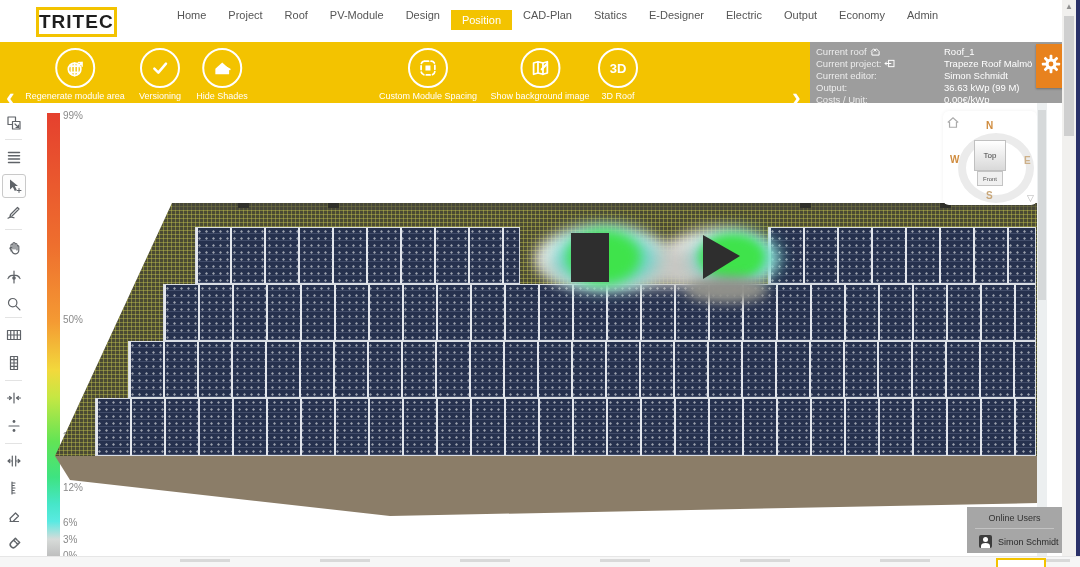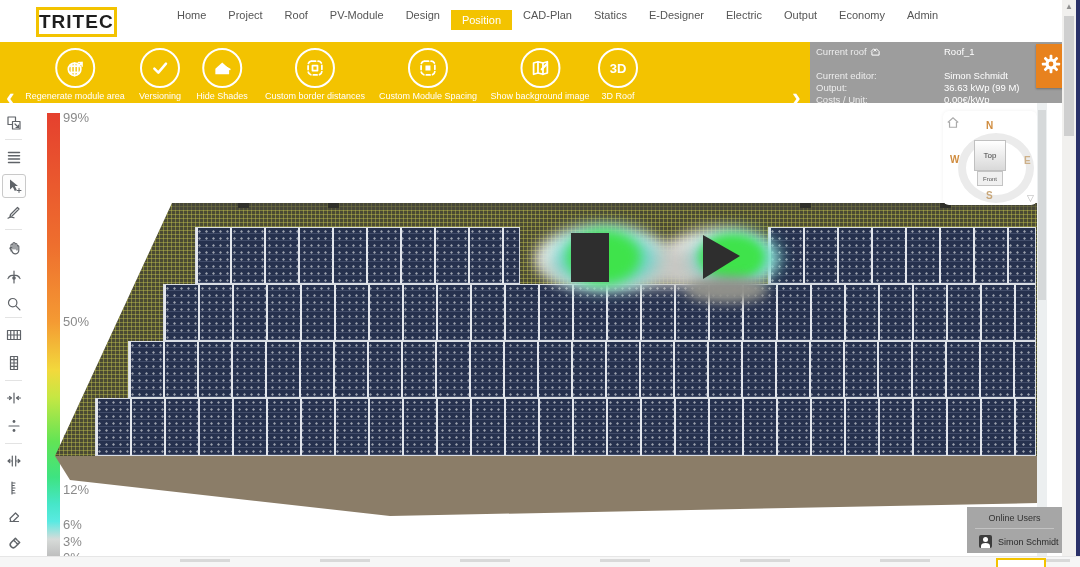--- a/index.html
+++ b/index.html
@@ -31,21 +31,21 @@
   
   .tool-sidebar{position:absolute;left:0;top:103px;width:27px;height:464px;background:#fff;}
   .tool{position:absolute;left:50%;transform:translateX(-50%);width:22px;height:22px;display:flex;align-items:center;justify-content:center;}
   .tool.selected{border:1px solid #c9c9c9;border-radius:3px;background:#fdfdfd;}
   .tool svg{stroke:#5f6368;fill:none;stroke-width:1.2;stroke-linecap:round;stroke-linejoin:round;display:block;}
   .tool-div{position:absolute;left:5px;width:17px;height:1px;background:#e3e3e3;}
   
   .canvas{position:absolute;left:27px;top:103px;width:1010px;height:464px;background:#fff;overflow:hidden;}
   .scalebar{position:absolute;left:20px;top:10px;width:13px;height:444px;z-index:1;
     background:linear-gradient(to bottom,#e5402e 0%,#ee6f2e 30%,#f49a33 47%,#f2d93c 58%,#c6e743 64%,#62e455 74%,#3ee381 82%,#46e6c8 88%,#59eae2 92%,#d7dbd9 96%,#bdbdbd 100%);}
-  .scale-lab{position:absolute;left:36px;font-size:13px;color:#8a8a8a;z-index:1;}
+  .scale-lab{position:absolute;left:36px;font-size:10px;color:#8a8a8a;z-index:1;}
   .roof{position:absolute;left:0;top:0;width:1010px;height:464px;z-index:2;}
   .roof-olive{position:absolute;left:0;top:0;width:1010px;height:464px;background-color:#4a4a33;
     background-image:repeating-linear-gradient(0deg,rgba(193,193,77,.45) 0 1px,transparent 1px 4px),
                      repeating-linear-gradient(90deg,rgba(193,193,77,.45) 0 1px,transparent 1px 4px);
     clip-path:polygon(145px 100px,1010px 100px,1010px 353px,28px 353px);}
   .roof-top-strip{position:absolute;left:145px;top:100px;width:865px;height:7px;background:rgba(70,70,60,.55);}
   .roof-notch{position:absolute;top:100px;width:11px;height:5px;background:#30302a;}
   .roof-brown{position:absolute;left:0;top:0;width:1010px;height:464px;background:#8b7d68;
     clip-path:polygon(28px 353px,1010px 353px,1010px 400px,363px 413px,43px 377px);}
   .pv-row{position:absolute;z-index:3;background-color:#26314e;border:1px solid #d9dde3;box-sizing:border-box;
@@ -139,29 +139,20 @@
     <div class="tb-btn" style="left:222px;">
       <div class="tb-circle tbico">
         <svg width="20" height="20" viewBox="0 0 16 16">
             <path d="M2.5 8.5L8 3.5l5.5 5v4.5h-11z" fill="#fff" stroke="none"></path>
             <path d="M11 7.5l3 1.5"></path>
           </svg>
       </div>
       <div class="tb-label">Hide Shades</div>
     </div>
 
-    <div class="tb-btn" style="left:315px;">
-      <div class="tb-circle tbico">
-        <svg width="20" height="20" viewBox="0 0 16 16">
-            <rect x="2.5" y="2.5" width="11" height="11" rx="3" stroke-dasharray="3 2"></rect>
-            <rect x="6" y="6" width="4" height="4"></rect>
-          </svg>
-      </div>
-      <div class="tb-label">Custom border distances</div>
-    </div>
 
     <div class="tb-btn" style="left:428px;">
       <div class="tb-circle tbico">
         <svg width="20" height="20" viewBox="0 0 16 16">
             <rect x="2.5" y="2.5" width="11" height="11" rx="3" stroke-dasharray="3 2"></rect>
             <rect x="6" y="6" width="4" height="4" fill="#fff" stroke="none"></rect>
           </svg>
       </div>
       <div class="tb-label">Custom Module Spacing</div>
     </div>
@@ -192,20 +183,32 @@
     <div class="info-row" style="top:3px;">
       <span class="info-label">
           <span>Current roof</span>
         <span class="info-ic">
             <svg width="11" height="9" viewBox="0 0 12 10">
               <path d="M1 5l3-3 3 3M4 5l3-3 3 3M2 5v4h8V5"></path>
             </svg>
           </span>
       </span>
       <span class="info-value">Roof_1</span>
+    </div>
+    <div class="info-row" style="top:15px;">
+      <span class="info-label">
+          <span>Current project:</span>
+        <span class="info-ic">
+            <svg width="11" height="9" viewBox="0 0 12 10">
+              <rect x="5" y="1.5" width="6" height="7"></rect>
+              <path d="M8 5H1M3 3L1 5l2 2"></path>
+            </svg>
+          </span>
+      </span>
+      <span class="info-value">Trapeze Roof Malmö</span>
     </div>
     <div class="info-row" style="top:27px;">
       <span class="info-label">Current editor:</span>
       <span class="info-value">Simon Schmidt</span>
     </div>
     <div class="info-row" style="top:39px;text-align:right;">
       <span class="info-label">Output:</span>
       <span class="info-value">36.63 kWp (99 M)</span>
     </div>
     <div class="info-row" style="top:51px;">

